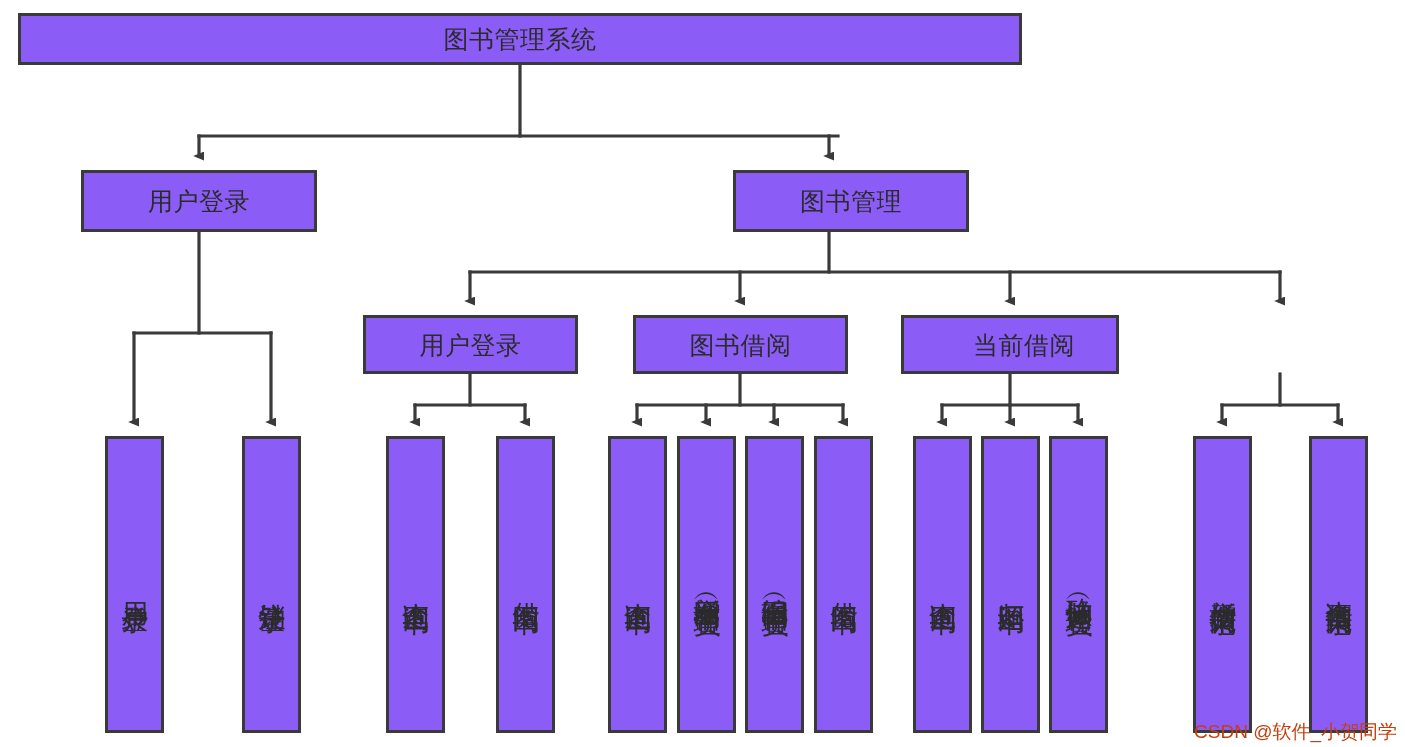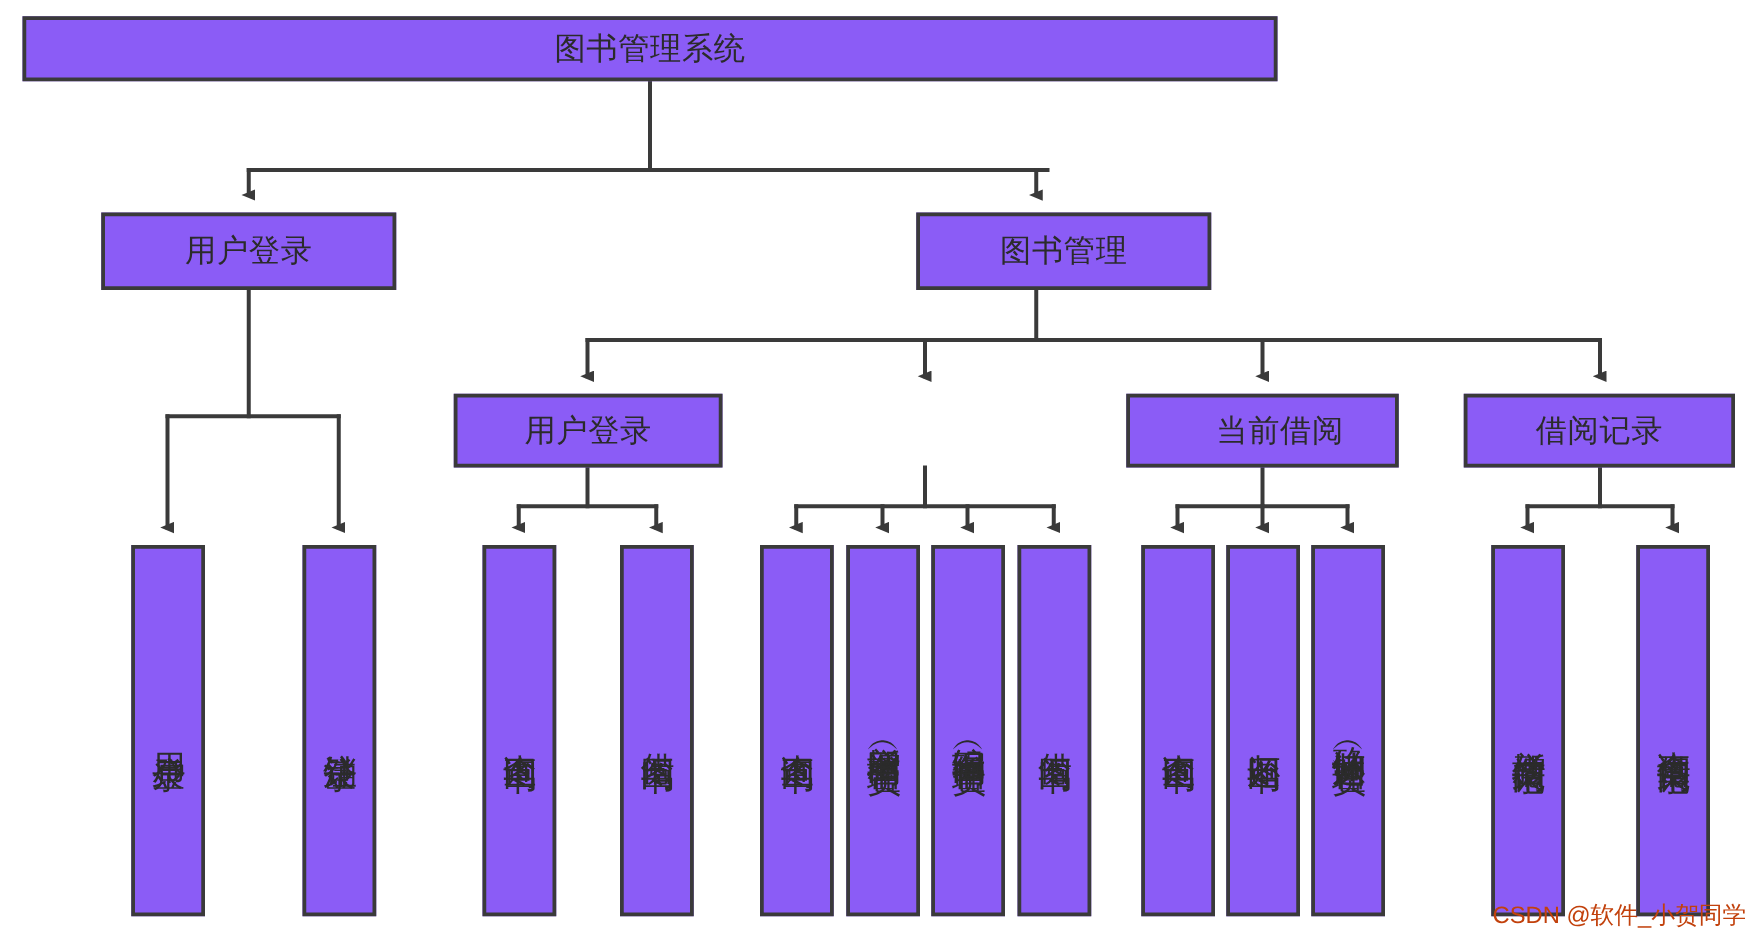--- a/index.html
+++ b/index.html
@@ -118,25 +118,25 @@
   <div class="node horiz" style="left:81px;top:170px;width:236px;height:62px;">
     <span class="lbl">用户登录</span>
   </div>
   <div class="node horiz" style="left:701px;top:170px;width:236px;height:62px;margin-left:32px;">
     <span class="lbl">图书管理</span>
   </div>
 
   <div class="node horiz" style="left:363px;top:315px;width:215px;height:59px;">
     <span class="lbl">用户登录</span>
   </div>
+  <div class="node horiz" style="left:633px;top:315px;width:215px;height:59px;">
+    <span class="lbl">图书借阅</span>
+  </div>
   <div class="node horiz" style="left:901px;top:315px;width:218px;height:59px;padding-left:28px;">
     <span class="lbl">当前借阅</span>
-  </div>
-  <div class="node horiz" style="left:1171px;top:315px;width:217px;height:59px;">
-    <span class="lbl">借阅记录</span>
   </div>
 
   <div class="node leaf" style="left:105px;top:436px;width:59px;height:297px;">
     <span class="lbl">用户登录</span>
   </div>
   <div class="node leaf" style="left:242px;top:436px;width:59px;height:297px;">
     <span class="lbl">注销登录</span>
   </div>
 
   <div class="node leaf" style="left:386px;top:436px;width:59px;height:297px;">

